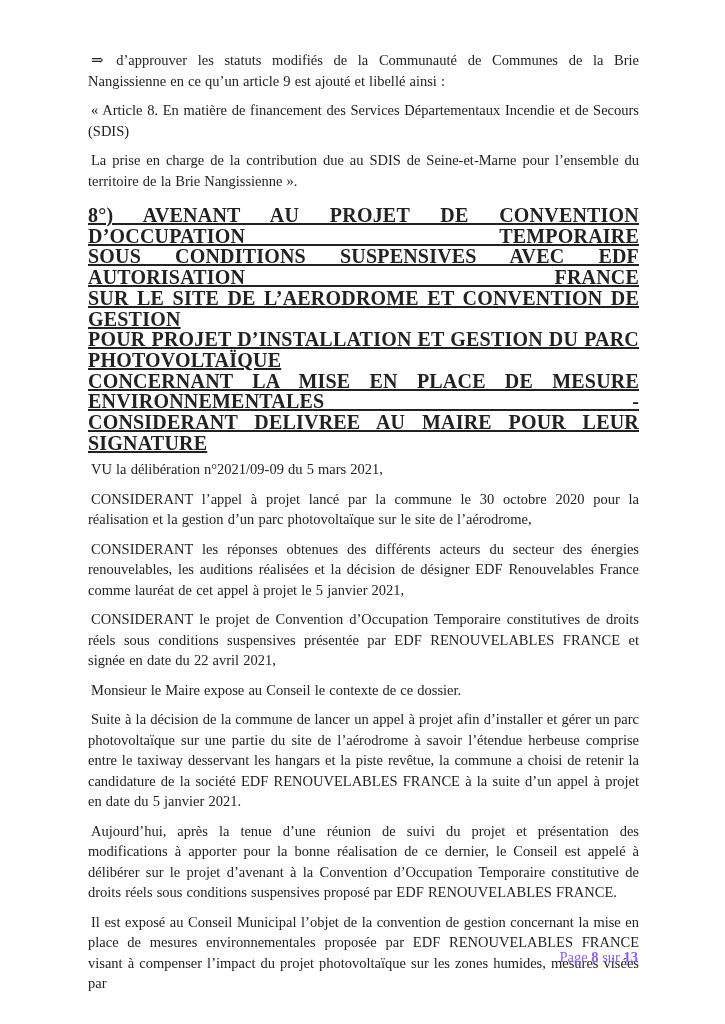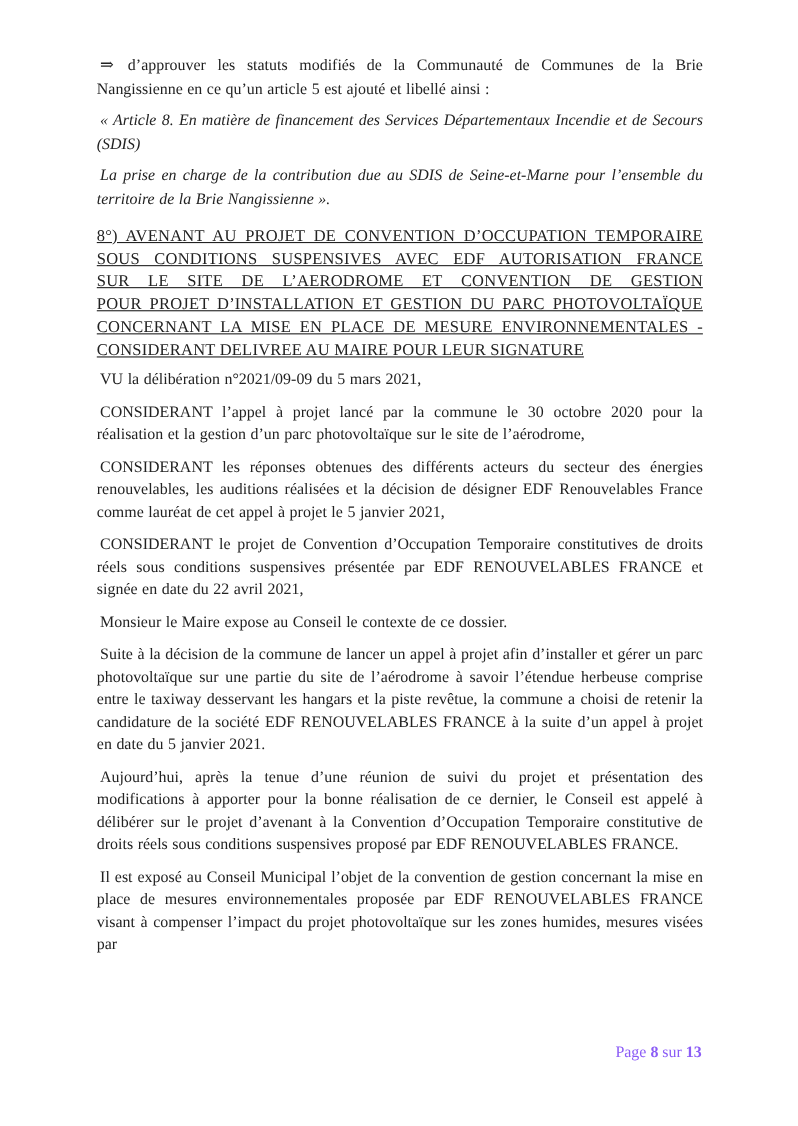--- a/index.html
+++ b/index.html
@@ -21,35 +21,35 @@
     width: 551px;
   }
   .para {
     font-size: 14.5px;
     line-height: 20.5px;
     text-align: justify;
     text-indent: 3px;
     margin-bottom: 9px;
     word-spacing: 0.5px;
   }
-  .para.italic { font-style: italic; }
+  .para.italic { }
   .arrow {
     font-style: normal;
     font-size: 15px;
     padding-right: 2px;
   }
   .heading {
     margin-top: 14px;
     margin-bottom: 6px;
     font-weight: bold;
   }
   .hline {
-    font-size: 15px;
+    font-size: 20px;
     line-height: 20.7px;
-    font-weight: normal;
+    font-weight: bold;
     text-decoration: underline;
     text-align: justify;
     text-align-last: justify;
     letter-spacing: 0.2px;
   }
   .hline.last { text-align-last: left; }
   .footer {
     position: absolute;
     right: 87px;
     bottom: 58px;
@@ -57,21 +57,21 @@
     color: #8b5cf6;
   }
   .b { font-weight: bold; }
 </style>
 </head>
 <body>
 
 <div class="page">
   <div class="doc-body">
 
-    <p class="para"><span class="arrow">⇒</span> <span>d’approuver les statuts modifiés de la Communauté de Communes de la Brie Nangissienne en ce qu’un article 5 est ajouté et libellé ainsi :</span></p>
+    <p class="para"><span class="arrow">⇒</span> <span>d’approuver les statuts modifiés de la Communauté de Communes de la Brie Nangissienne en ce qu’un article 9 est ajouté et libellé ainsi :</span></p>
 
     <p class="para italic">« Article 8. En matière de financement des Services Départementaux Incendie et de Secours (SDIS)</p>
 
     <p class="para italic">La prise en charge de la contribution due au SDIS de Seine-et-Marne pour l’ensemble du territoire de la Brie Nangissienne ».</p>
 
     <h2 class="heading">
       <div class="hline">8°) AVENANT AU PROJET DE CONVENTION D’OCCUPATION TEMPORAIRE</div>
       <div class="hline">SOUS CONDITIONS SUSPENSIVES AVEC EDF AUTORISATION FRANCE</div>
       <div class="hline">SUR LE SITE DE L’AERODROME ET CONVENTION DE GESTION</div>
       <div class="hline">POUR PROJET D’INSTALLATION ET GESTION DU PARC PHOTOVOLTAÏQUE</div>

